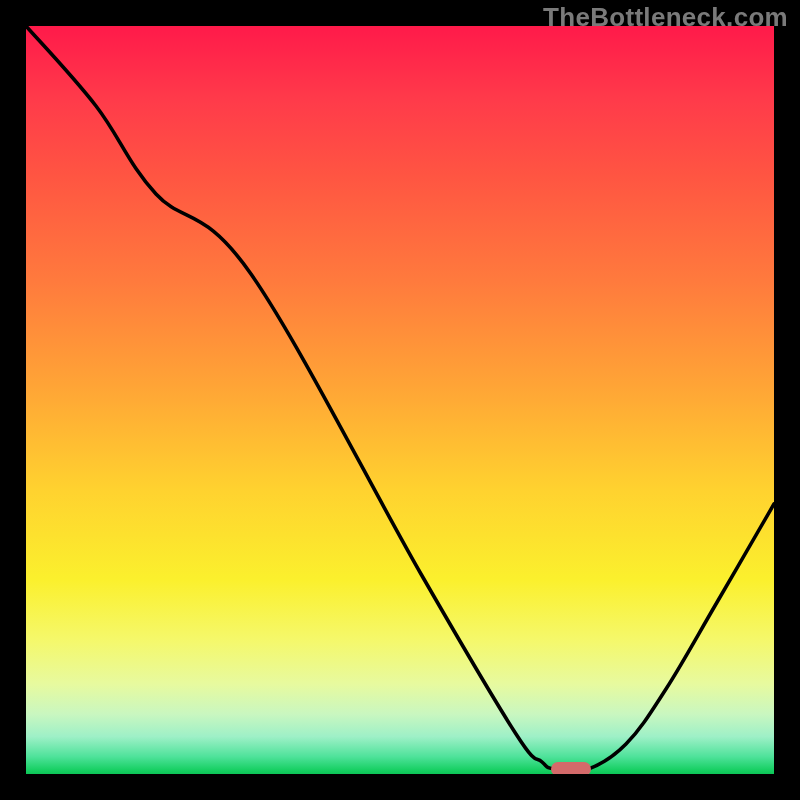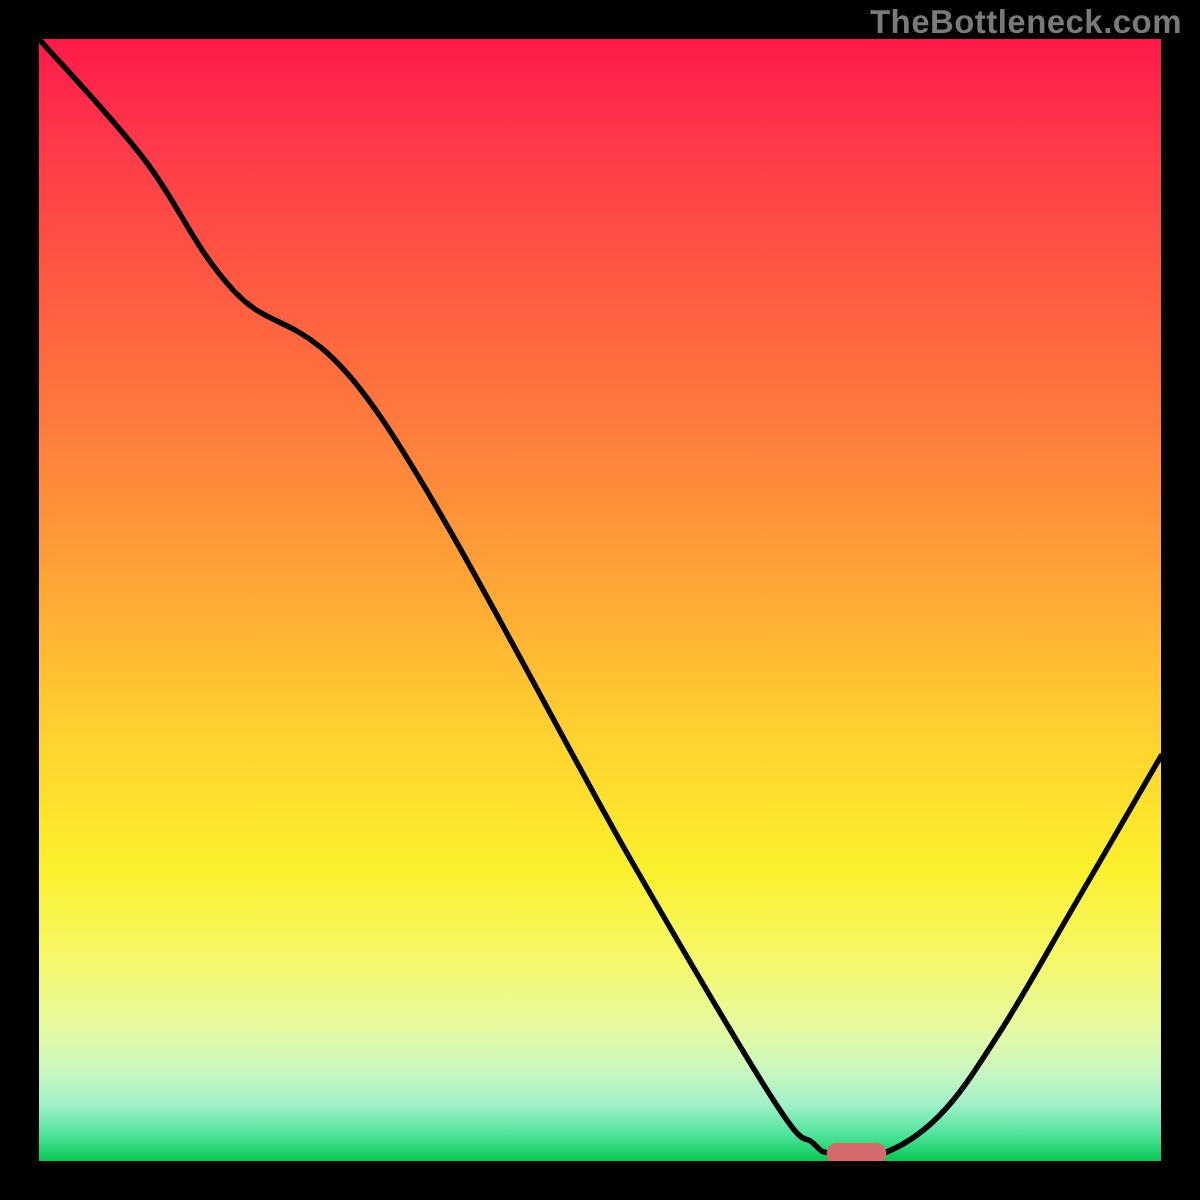--- a/index.html
+++ b/index.html
@@ -58,21 +58,21 @@
     height: 14px;
     background: #d46a6a;
     border-radius: 7px;
     transform: translate(-50%, -50%);
   }
   .watermark {
     position: absolute;
     top: 2px;
     right: 12px;
     font-family: Arial, Helvetica, sans-serif;
-    font-size: 22px;
+    font-size: 26px;
     font-weight: 600;
     color: #7a7a7a;
     letter-spacing: 0.3px;
     user-select: none;
   }
 </style>
 </head>
 <body>
 
 <div class="frame">

